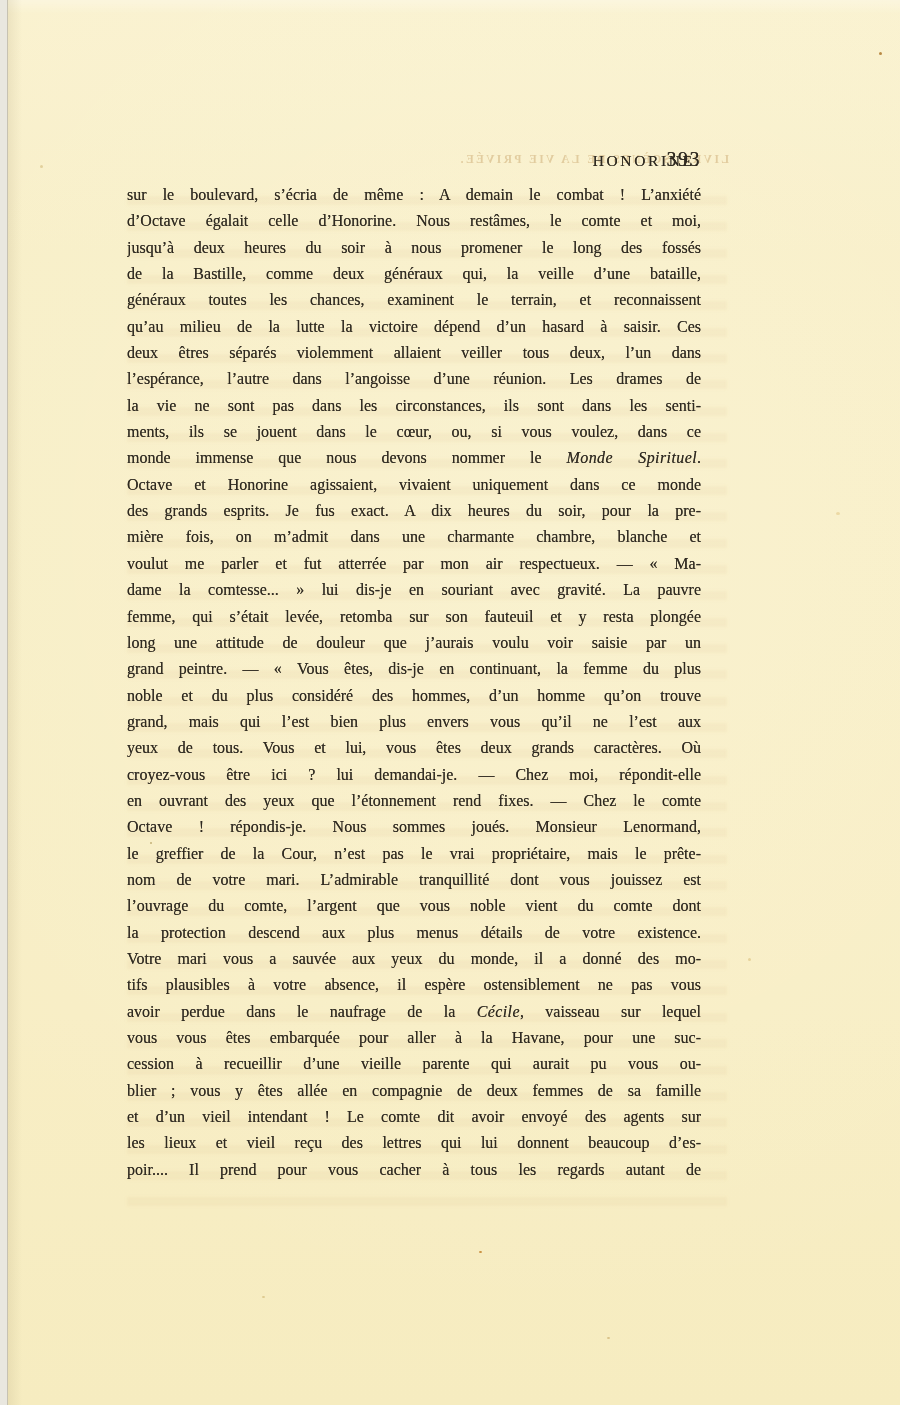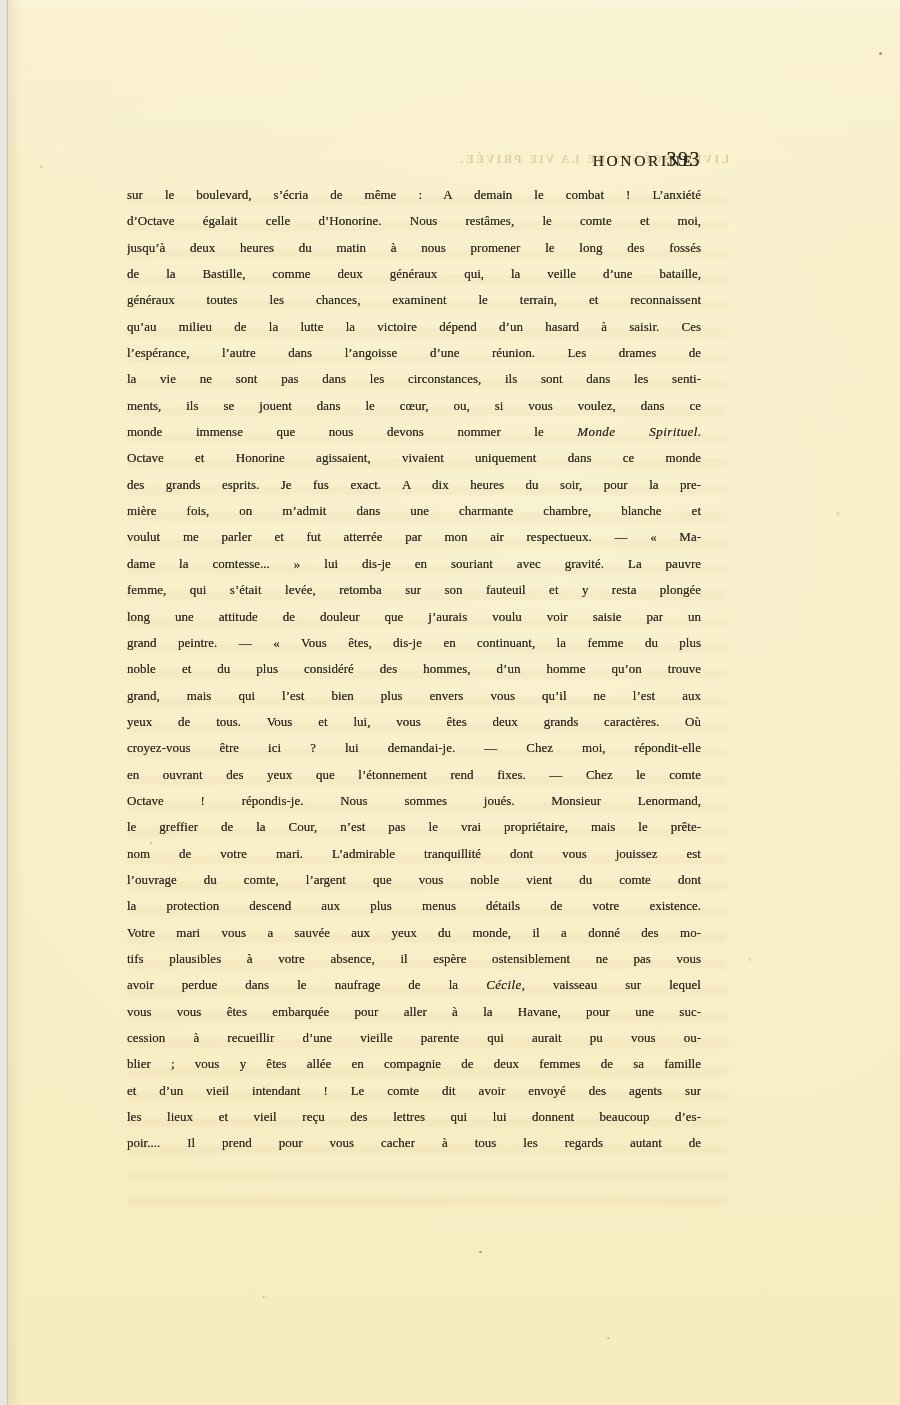--- a/index.html
+++ b/index.html
@@ -75,21 +75,21 @@
     pointer-events: none;
   }
 
   .text-col {
     position: absolute; left: 127px; top: 182px; width: 574px;
     color: var(--ink, #2f2a21);
   }
   .line {
     height: 26.35px;
     line-height: 26.35px;
-    font-size: 13px;
+    font-size: 16px;
     text-align: justify;
     text-align-last: justify;
     text-justify: inter-word;
     white-space: normal;
     overflow: hidden;
     text-shadow: 0 0 0.6px rgba(47,42,33,0.72);
   }
   .line i { font-style: italic; letter-spacing: 0.4px; }
 
   .speck { position: absolute; border-radius: 50%; pointer-events: none; }
@@ -122,24 +122,25 @@
 
   <div class="header">
     <span class="ghost">LIVRE, SCÈNES DE LA VIE PRIVÉE.</span>
     <span class="running-title">HONORINE.</span>
     <span class="page-number">393</span>
   </div>
 
   <div class="text-col">
       <div class="line"><span>sur le boulevard, s’écria de même&nbsp;: A demain le combat&nbsp;! L’anxiété</span></div>
       <div class="line"><span>d’Octave égalait celle d’Honorine. Nous restâmes, le comte et moi,</span></div>
-      <div class="line"><span>jusqu’à deux heures du matin à nous promener le long des fossés</span></div>
+      <div class="line"><span>jusqu’à deux heures du soir à nous promener le long des fossés</span></div>
       <div class="line"><span>de la Bastille, comme deux généraux qui, la veille d’une bataille,</span></div>
       <div class="line"><span>généraux toutes les chances, examinent le terrain, et reconnaissent</span></div>
       <div class="line"><span>qu’au milieu de la lutte la victoire dépend d’un hasard à saisir. Ces</span></div>
+      <div class="line"><span>deux êtres séparés violemment allaient veiller tous deux, l’un dans</span></div>
       <div class="line"><span>l’espérance, l’autre dans l’angoisse d’une réunion. Les drames de</span></div>
       <div class="line"><span>la vie ne sont pas dans les circonstances, ils sont dans les senti-</span></div>
       <div class="line"><span>ments, ils se jouent dans le cœur, ou, si vous voulez, dans ce</span></div>
       <div class="line"><span>monde immense que nous devons nommer le </span><i>Monde Spirituel</i><span>.</span></div>
       <div class="line"><span>Octave et Honorine agissaient, vivaient uniquement dans ce monde</span></div>
       <div class="line"><span>des grands esprits. Je fus exact. A dix heures du soir, pour la pre-</span></div>
       <div class="line"><span>mière fois, on m’admit dans une charmante chambre, blanche et</span></div>
       <div class="line"><span>voulut me parler et fut atterrée par mon air respectueux. — «&nbsp;Ma-</span></div>
       <div class="line"><span>dame la comtesse...&nbsp;» lui dis-je en souriant avec gravité. La pauvre</span></div>
       <div class="line"><span>femme, qui s’était levée, retomba sur son fauteuil et y resta plongée</span></div>

